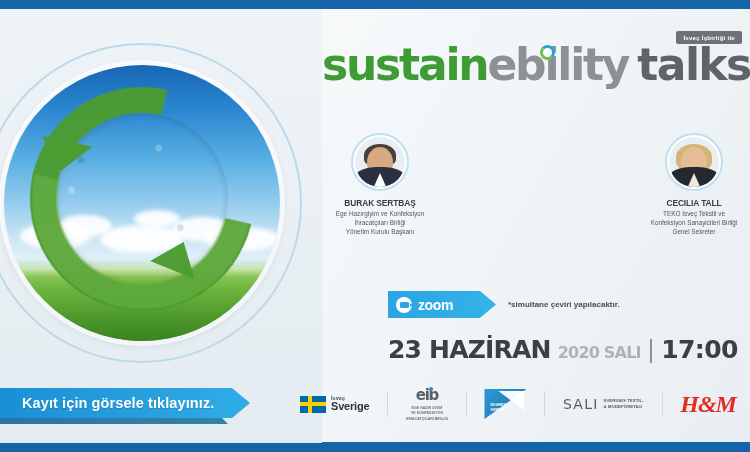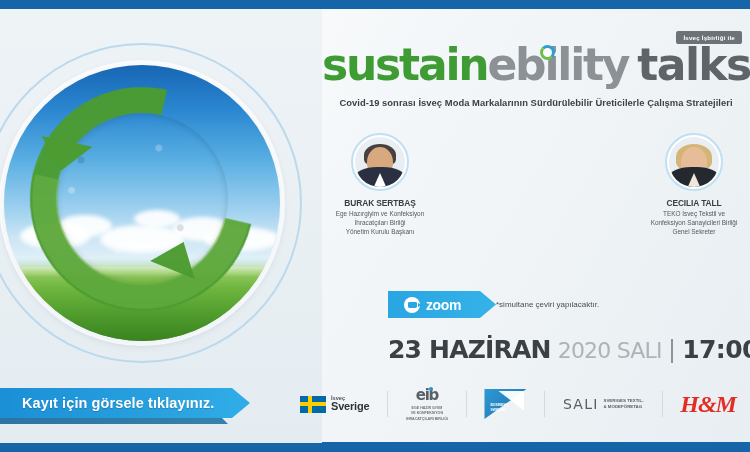--- a/index.html
+++ b/index.html
@@ -220,21 +220,21 @@
 
   
   .zoom-row {
     position: absolute; left: 66px; top: 282px;
     display: flex; align-items: center;
   }
   .zoom-badge {
     position: relative;
     height: 27px; width: 108px;
     display: flex; align-items: center; gap: 6px;
-    padding-left: 16px;
+    padding-left: 8px;
     background: linear-gradient(90deg,#29a6e2 0%,#35b2e8 100%);
     clip-path: polygon(0 0, 92px 0, 108px 50%, 92px 100%, 0 100%);
     text-align: right;
   }
   .zoom-cam {
     width: 16px; height: 16px; border-radius: 50%;
     background: #ffffff; display: flex; align-items: center; justify-content: center;
   }
   .zoom-cam i {
     display: block; width: 9px; height: 6px; border-radius: 1.4px;
@@ -242,32 +242,32 @@
   }
   .zoom-cam i::after {
     content:""; position:absolute; right:-4px; top:1px;
     border-style: solid; border-width: 2px 0 2px 3.6px;
     border-color: transparent transparent transparent #2aa6e2;
   }
   .zoom-text {
     color:#ffffff; font-size: 14px; font-weight: 700; letter-spacing: -.4px;
   }
   .note {
-    font-size: 8px; color: #4a4e53; font-weight: 400;
+    margin-left: 12px; font-size: 8px; color: #4a4e53; font-weight: 700;
   }
 
   
   .date-row {
     position: absolute; left: 66px; top: 326px;
     display: flex; align-items: baseline; gap: 7px;
     white-space: nowrap;
   }
   .d-bold  { font-size: 25px; font-weight: 800; color: #3b4045; letter-spacing: -.8px;
              font-family: "DejaVu Sans", sans-serif; }
-  .d-light { font-size: 22px; font-weight: 400; color: #aeb3b8; letter-spacing: -.8px;
+  .d-light { font-size: 16px; font-weight: 700; color: #aeb3b8; letter-spacing: -.8px;
              font-family: "DejaVu Sans", sans-serif; }
   .d-sep   { font-size: 25px; font-weight: 400; color: #8d9398; }
   .d-time  { font-size: 25px; font-weight: 800; color: #3b4045; letter-spacing: -.6px;
              font-family: "DejaVu Sans", sans-serif; }
 
   
   .logo-bar {
     position: absolute; left: 286px; top: 382px; z-index: 9;
     width: 464px; height: 44px;
     display: flex; align-items: center; justify-content: space-between;
@@ -361,21 +361,20 @@
 
   <div class="right">
 
     <div class="sweden-badge">İsveç İşbirliği ile</div>
 
     <div class="logo-row">
       <span class="logo-word lg-green">sustain</span><span class="logo-word lg-gray">e</span><span class="logo-word lg-gray">bility</span><span class="logo-word lg-dark">talks</span>
       <div class="recycle-dot"></div>
     </div>
 
-    <div class="subtitle">Covid-19 sonrası İsveç Moda Markalarının Sürdürülebilir Üreticilerle Çalışma Stratejileri</div>
 
     <div class="speakers">
 
       <div class="speaker">
         <div class="avatar-wrap">
           <div class="avatar">
             <div class="av-hair" style="background:#46413e"></div>
             <div class="av-head" style="background:#d8a87e"></div>
             <div class="av-body" style="background:#2b3040"></div>
             <div class="av-shirt"></div>

